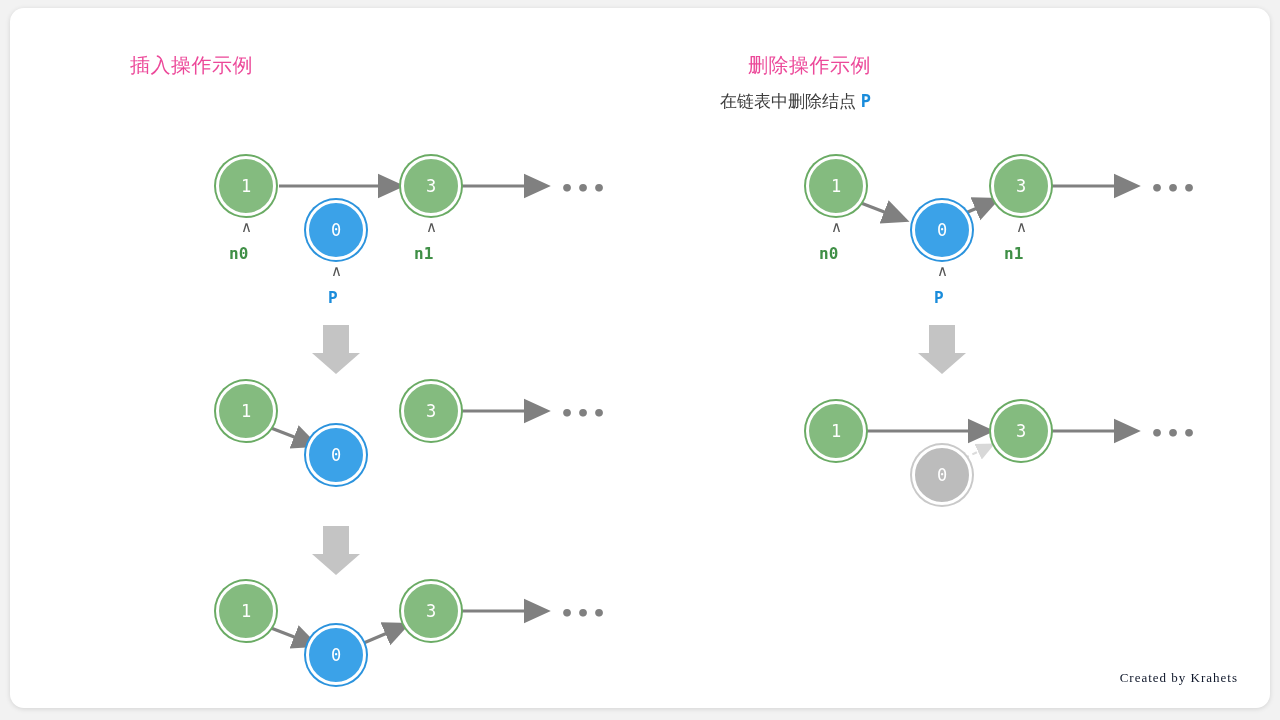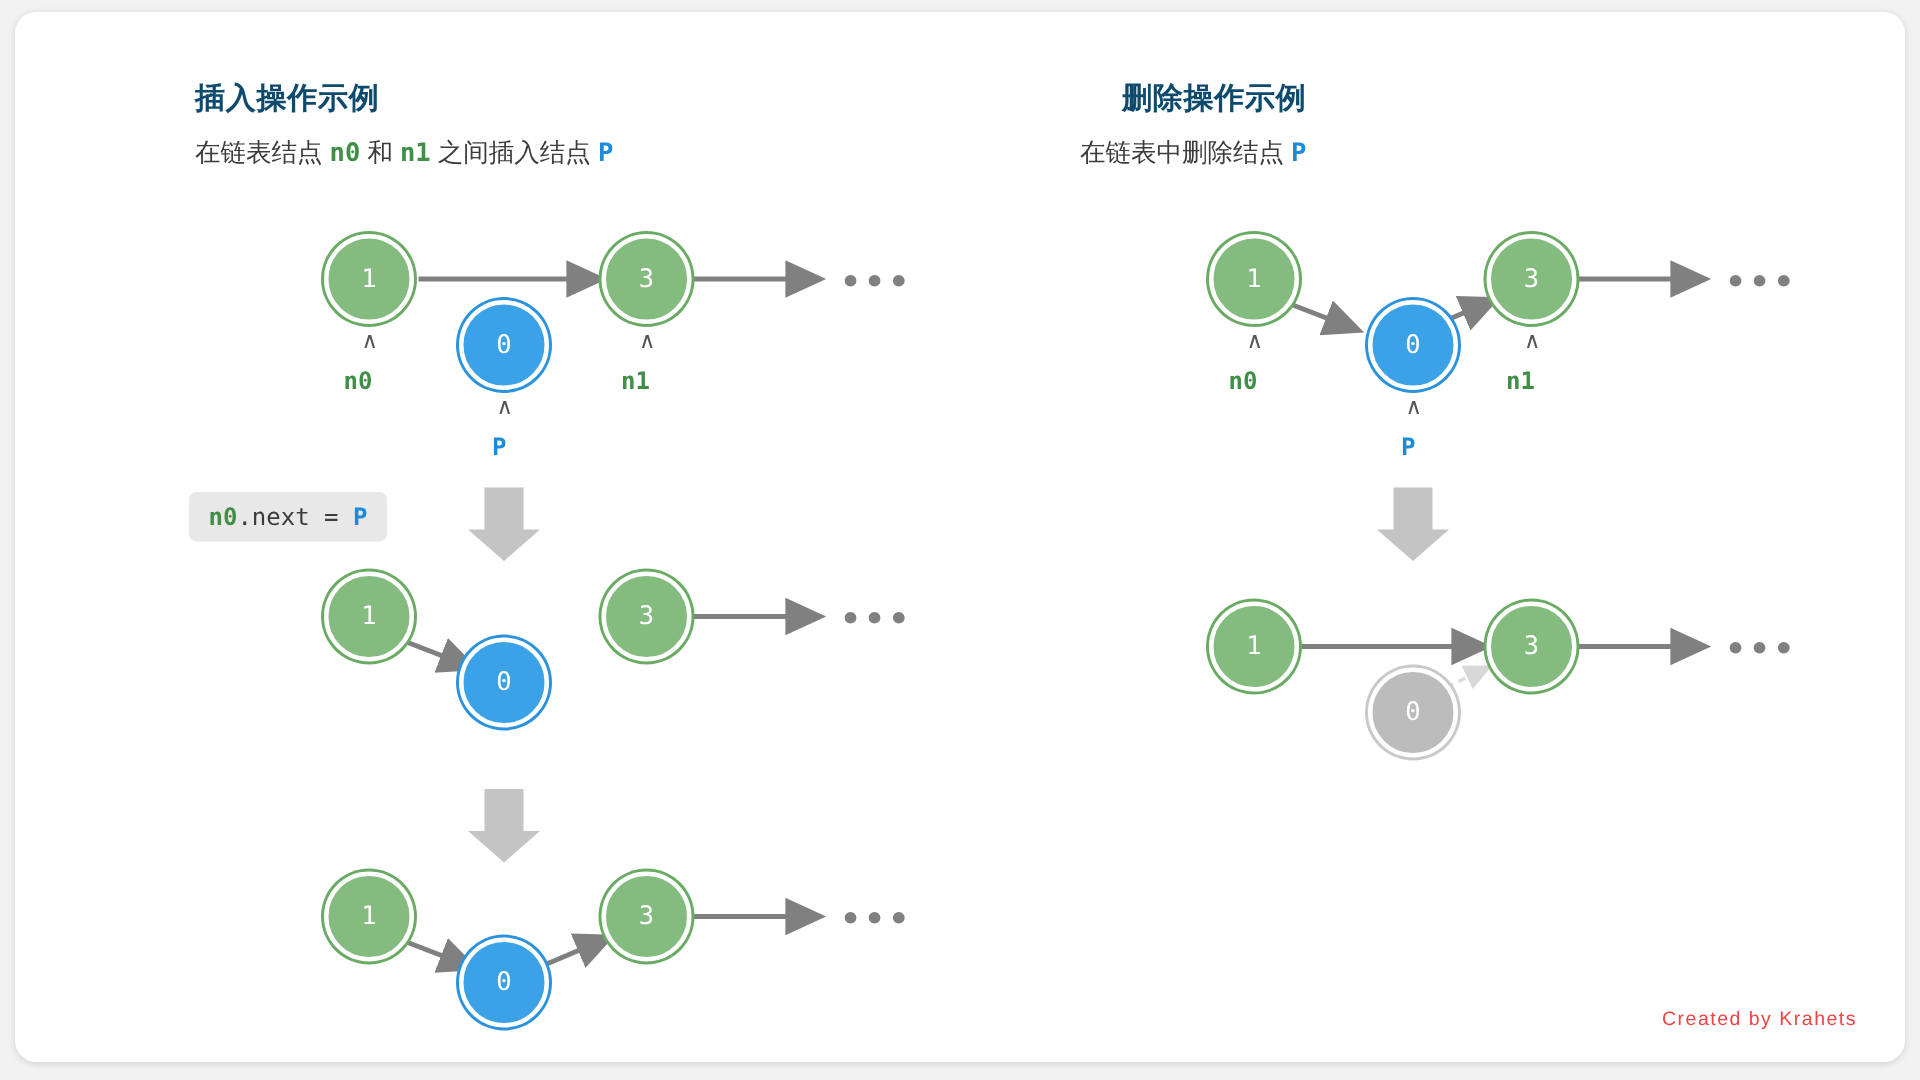--- a/index.html
+++ b/index.html
@@ -15,21 +15,21 @@
     background:#ffffff;
     border-radius:14px;
     box-shadow:0 1px 5px rgba(0,0,0,0.13);
   }
   .panel{position:absolute;top:0;height:700px;}
   #panel-insert{left:0;width:640px;}
   #panel-delete{left:590px;width:670px;}
 
   .panel-title{
     position:absolute;
-    font-size:20px;font-weight:bold;color:#0c4a6e;
+    font-size:20px;font-weight:normal;color:#ec4899;
     letter-spacing:.5px;
     white-space:nowrap;
   }
   .panel-subtitle{
     position:absolute;
     font-size:17px;color:#3c3c3c;
     white-space:nowrap;
   }
   .mono{font-family:"DejaVu Sans Mono","Liberation Mono",monospace;}
   .g{color:#3f8f46;font-weight:bold;}
@@ -79,36 +79,33 @@
     padding:7px 13px;
     font-family:"DejaVu Sans Mono","Liberation Mono",monospace;
     font-size:16px;color:#3c3c3c;
     white-space:nowrap;
   }
 
   svg.edges{position:absolute;left:0;top:0;width:100%;height:700px;overflow:visible;pointer-events:none;}
 
   #credit{
     position:absolute;right:32px;bottom:22px;
-    font-family:Liberation Sans, sans-serif;
-    font-size:13px;color:#ef4444;letter-spacing:1px;
+    font-family:Liberation Serif, serif;
+    font-size:13px;color:#0f172a;letter-spacing:1px;
   }
 </style>
 </head>
 <body>
 
 <div id="card">
 
   <div class="panel" id="panel-insert">
 
     <div class="panel-title" style="left:120px;top:44px;">插入操作示例</div>
 
-    <div class="panel-subtitle" style="left:120px;top:82px;">
-      <span>在链表结点 </span><span class="mono g">n0</span><span> 和 </span><span class="mono g">n1</span><span> 之间插入结点 </span><span class="mono b">P</span>
-    </div>
 
     <svg class="edges">
       <defs>
         <marker id="ahL" markerWidth="9" markerHeight="9" refX="7" refY="4.5" orient="auto">
           <path d="M0,0.6 L8.5,4.5 L0,8.4 Z" fill="#808080"></path>
         </marker>
       </defs>
 
       <line x1="269" y1="178" x2="390" y2="178" stroke="#808080" stroke-width="3.2" marker-end="url(#ahL)"></line>
       <line x1="451" y1="178" x2="536" y2="178" stroke="#808080" stroke-width="3.2" marker-end="url(#ahL)"></line>
@@ -128,23 +125,20 @@
     <div class="node node-blue" style="left:296px;top:192px;width:60px;height:60px;">0</div>
     <div class="caret" style="left:321px;top:256px;">∧</div>
     <div class="nlabel blue" style="left:318px;top:280px;">P</div>
 
     <div class="node node-green" style="left:391px;top:148px;width:60px;height:60px;">3</div>
     <div class="caret" style="left:416px;top:212px;">∧</div>
     <div class="nlabel green" style="left:404px;top:236px;">n1</div>
 
     <div class="dots" style="left:550px;top:170px;">•••</div>
 
-    <div class="codebox" style="left:116px;top:320px;">
-      <span class="g">n0</span><span>.next = </span><span class="b">P</span>
-    </div>
     <svg class="edges" style="height:700px;">
       <path d="M313,317 L339,317 L339,345 L350,345 L326,366 L302,345 L313,345 Z" fill="#c4c4c4"></path>
     </svg>
 
     <div class="node node-green" style="left:206px;top:373px;width:60px;height:60px;">1</div>
     <div class="node node-blue" style="left:296px;top:417px;width:60px;height:60px;">0</div>
     <div class="node node-green" style="left:391px;top:373px;width:60px;height:60px;">3</div>
     <div class="dots" style="left:550px;top:395px;">•••</div>
 
     <svg class="edges" style="height:700px;">

